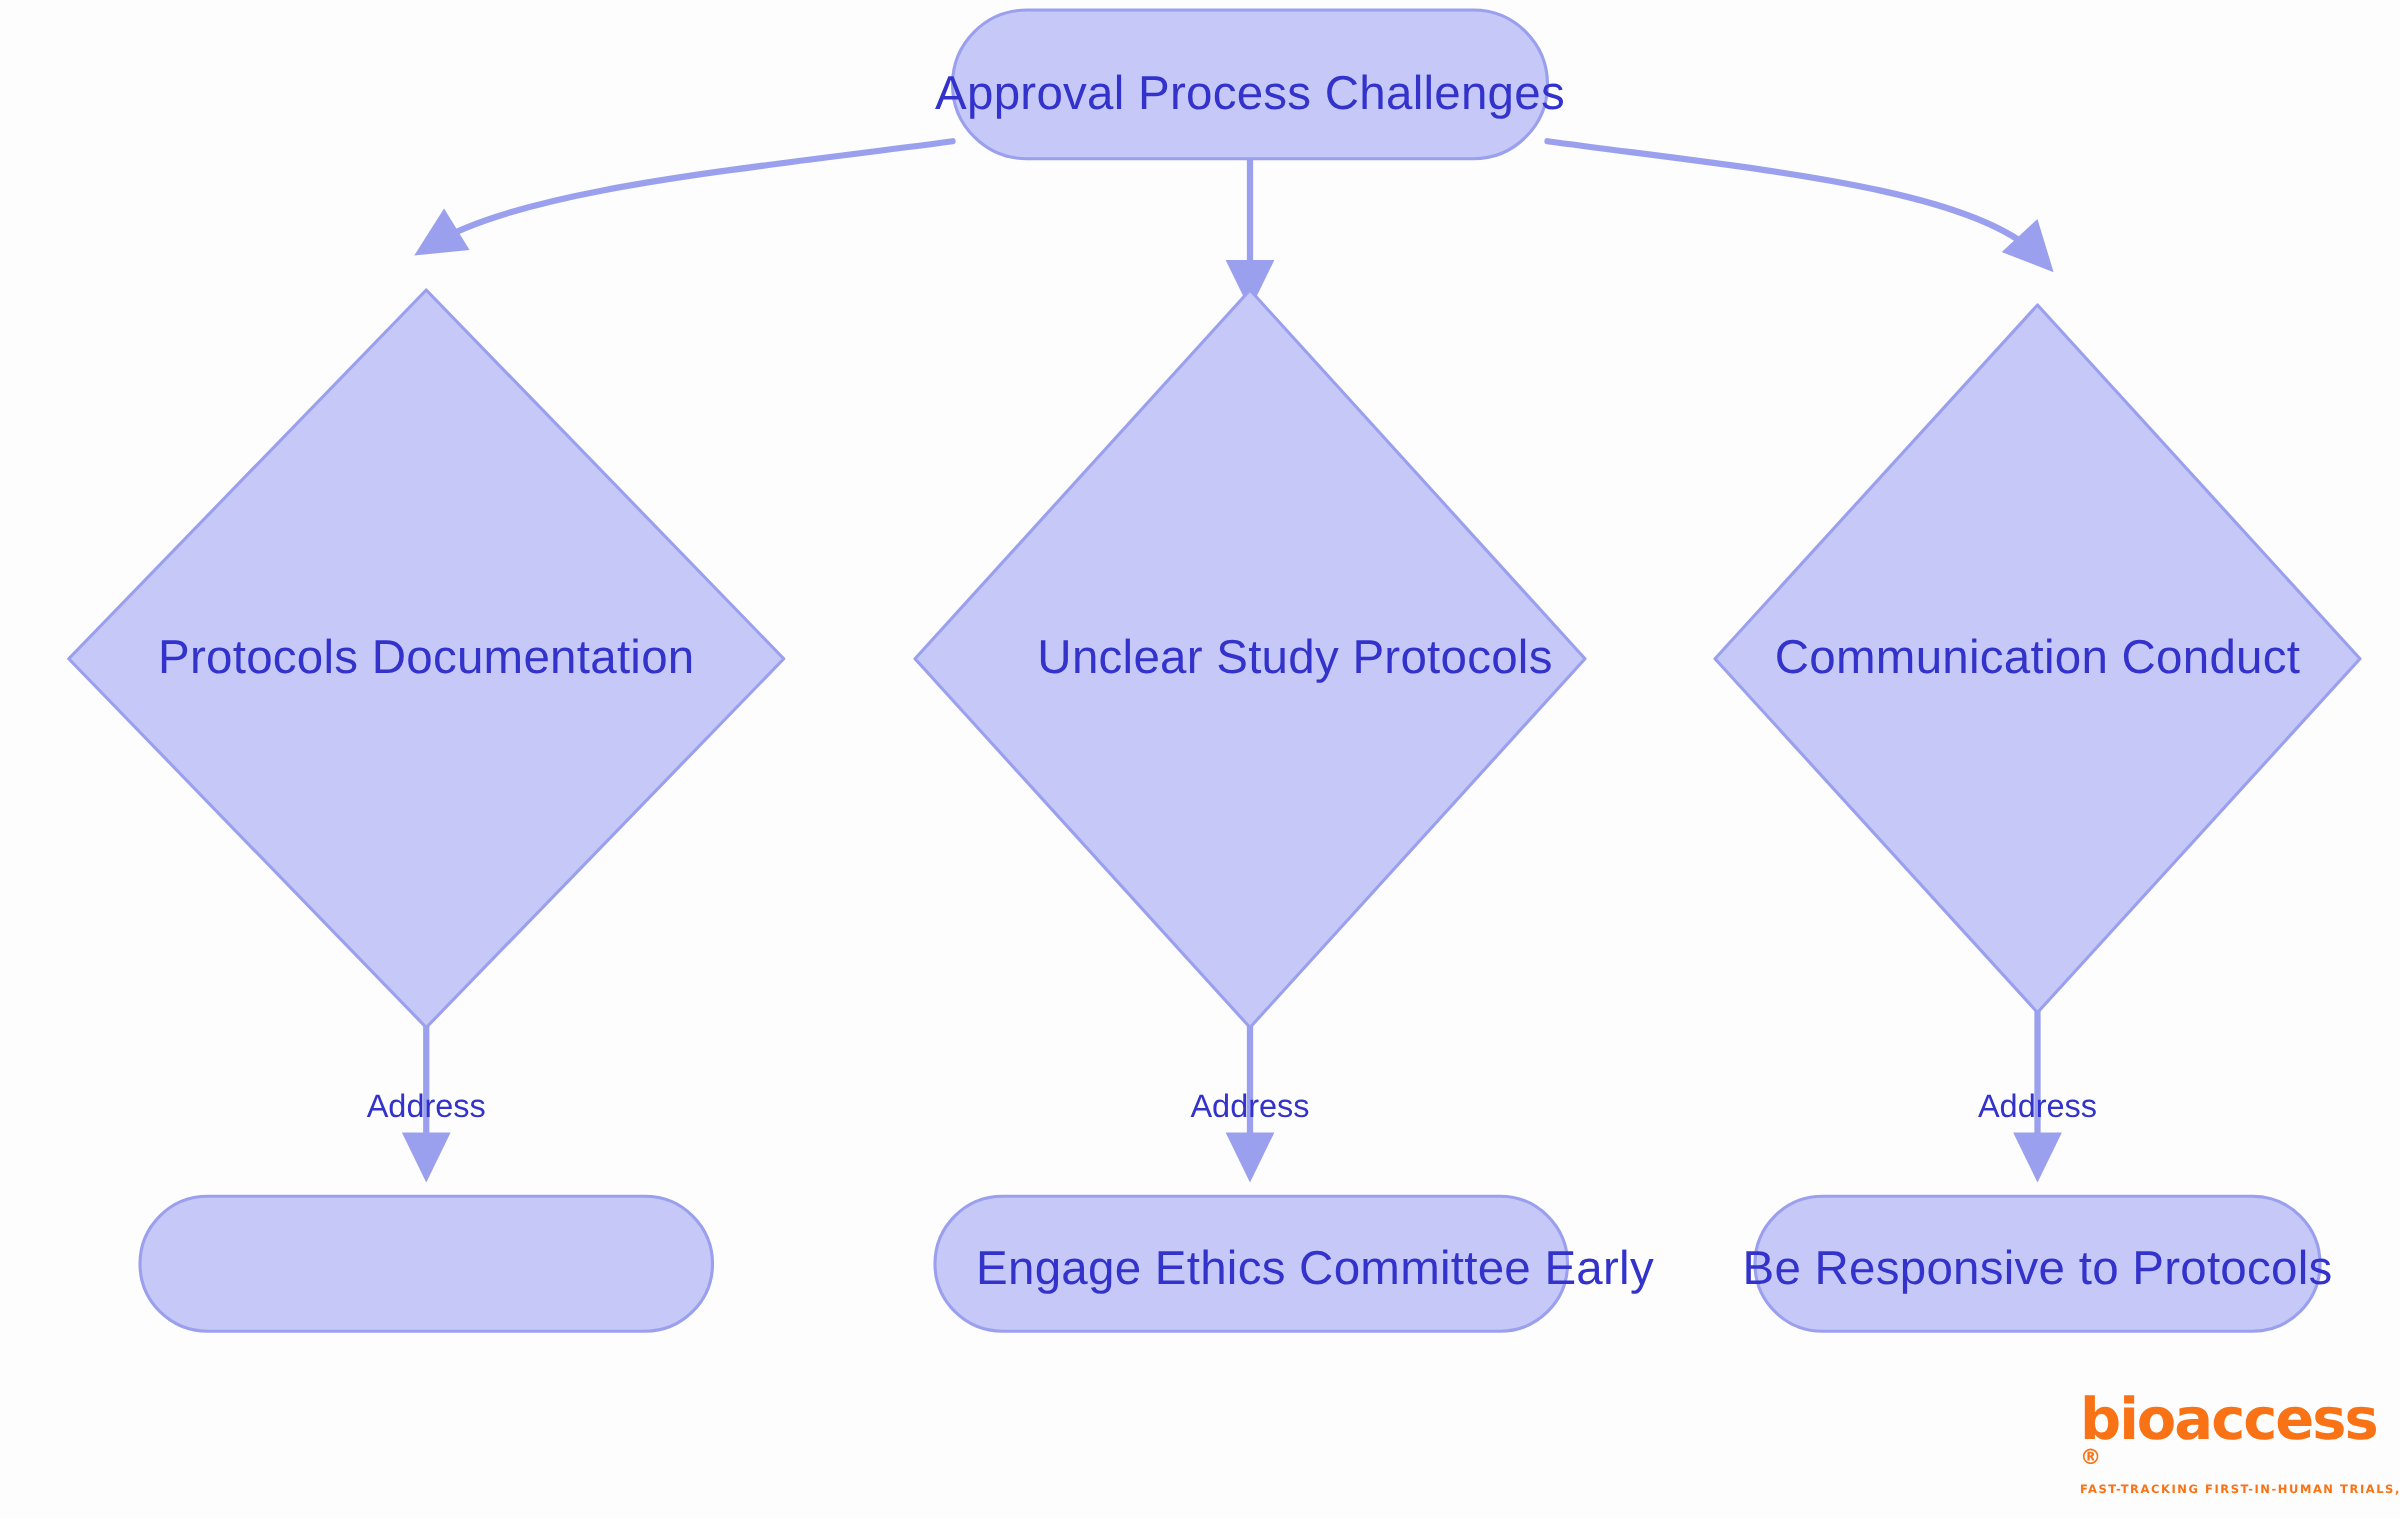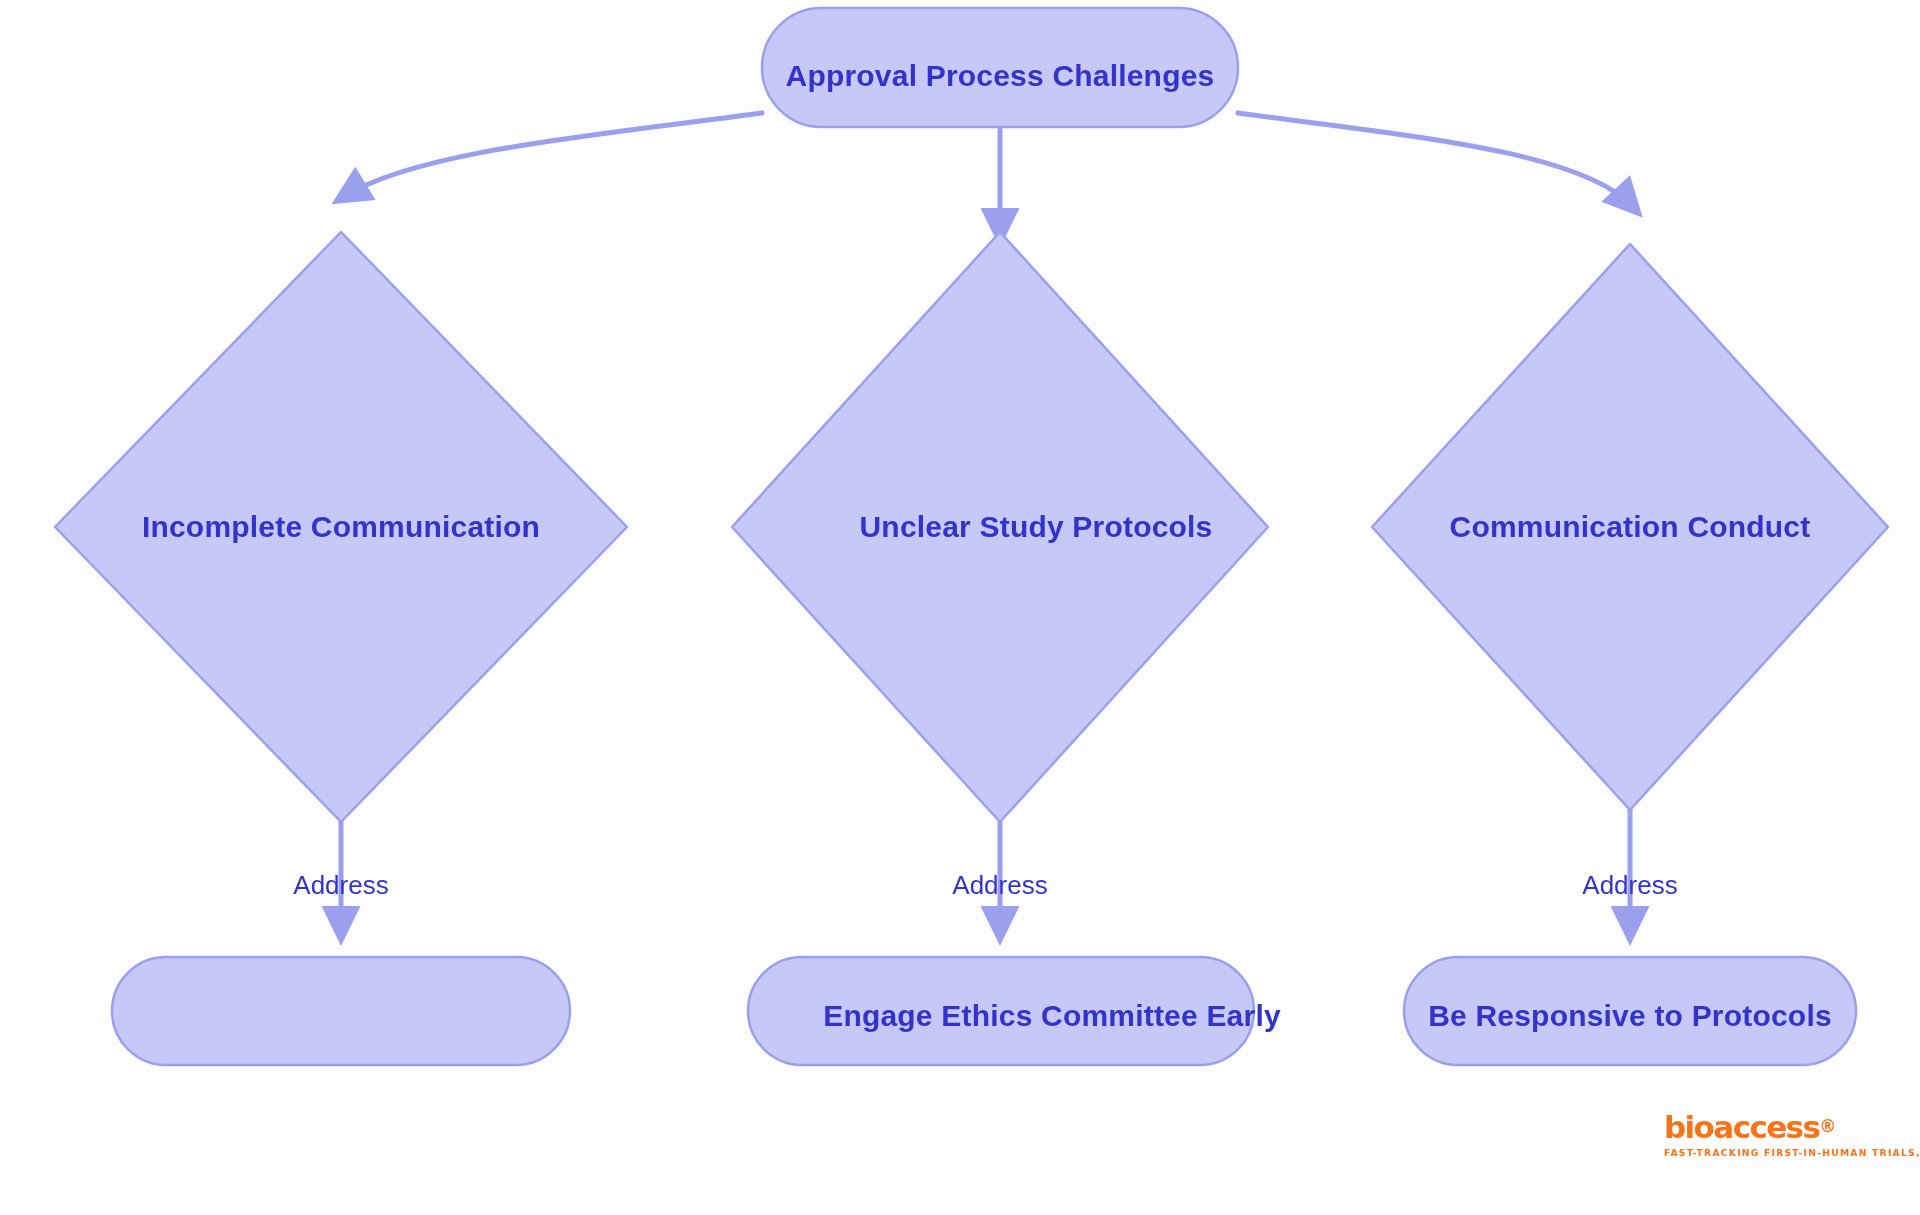--- a/index.html
+++ b/index.html
@@ -24,22 +24,22 @@
     position: absolute;
     top: 0;
     left: 0;
     width: 1920px;
     height: 1215px;
   }
   .node-label {
     position: absolute;
     color: #3333cc;
     font-family: "Liberation Sans", sans-serif;
-    font-size: 30px;
-    font-weight: 700;
+    font-size: 38px;
+    font-weight: 400;
     letter-spacing: 0.2px;
     white-space: nowrap;
     transform: translate(-50%, -50%);
     pointer-events: none;
     text-align: center;
   }
   .edge-label {
     position: absolute;
     color: #3333cc;
     font-family: "Liberation Sans", sans-serif;
@@ -50,21 +50,21 @@
   }
   #logo {
     position: absolute;
     left: 1664px;
     top: 1112px;
     width: 220px;
     height: 72px;
   }
   .logo-word {
     font-family: "DejaVu Sans", sans-serif;
-    font-size: 31px;
+    font-size: 46px;
     font-weight: 700;
     color: #f97316;
     letter-spacing: -1.6px;
     line-height: 1;
     display: inline-block;
   }
   .logo-reg {
     font-family: "DejaVu Sans", sans-serif;
     font-size: 17px;
     font-weight: 700;
@@ -123,21 +123,21 @@
       <rect x="112" y="957" width="458" height="108" rx="54" ry="54" fill="#c6c9f8" stroke="#9aa0ee" stroke-width="2.5"></rect>
 
       <rect x="748" y="957" width="506" height="108" rx="54" ry="54" fill="#c6c9f8" stroke="#9aa0ee" stroke-width="2.5"></rect>
 
       <rect x="1404" y="957" width="452" height="108" rx="54" ry="54" fill="#c6c9f8" stroke="#9aa0ee" stroke-width="2.5"></rect>
     </g>
   </svg>
 
   <div class="node-label" style="left:1000px; top:76px;">Approval Process Challenges</div>
 
-  <div class="node-label" style="left:341px; top:527px;">Incomplete Communication</div>
+  <div class="node-label" style="left:341px; top:527px;">Protocols Documentation</div>
 
   <div class="node-label" style="left:1000px; top:527px;margin-left:36px;">Unclear Study Protocols</div>
 
   <div class="node-label" style="left:1630px; top:527px;">Communication Conduct</div>
 
 
   <div class="node-label" style="left:1052px; top:1016px;">Engage Ethics Committee Early</div>
 
   <div class="node-label" style="left:1630px; top:1016px;">Be Responsive to Protocols</div>
 

